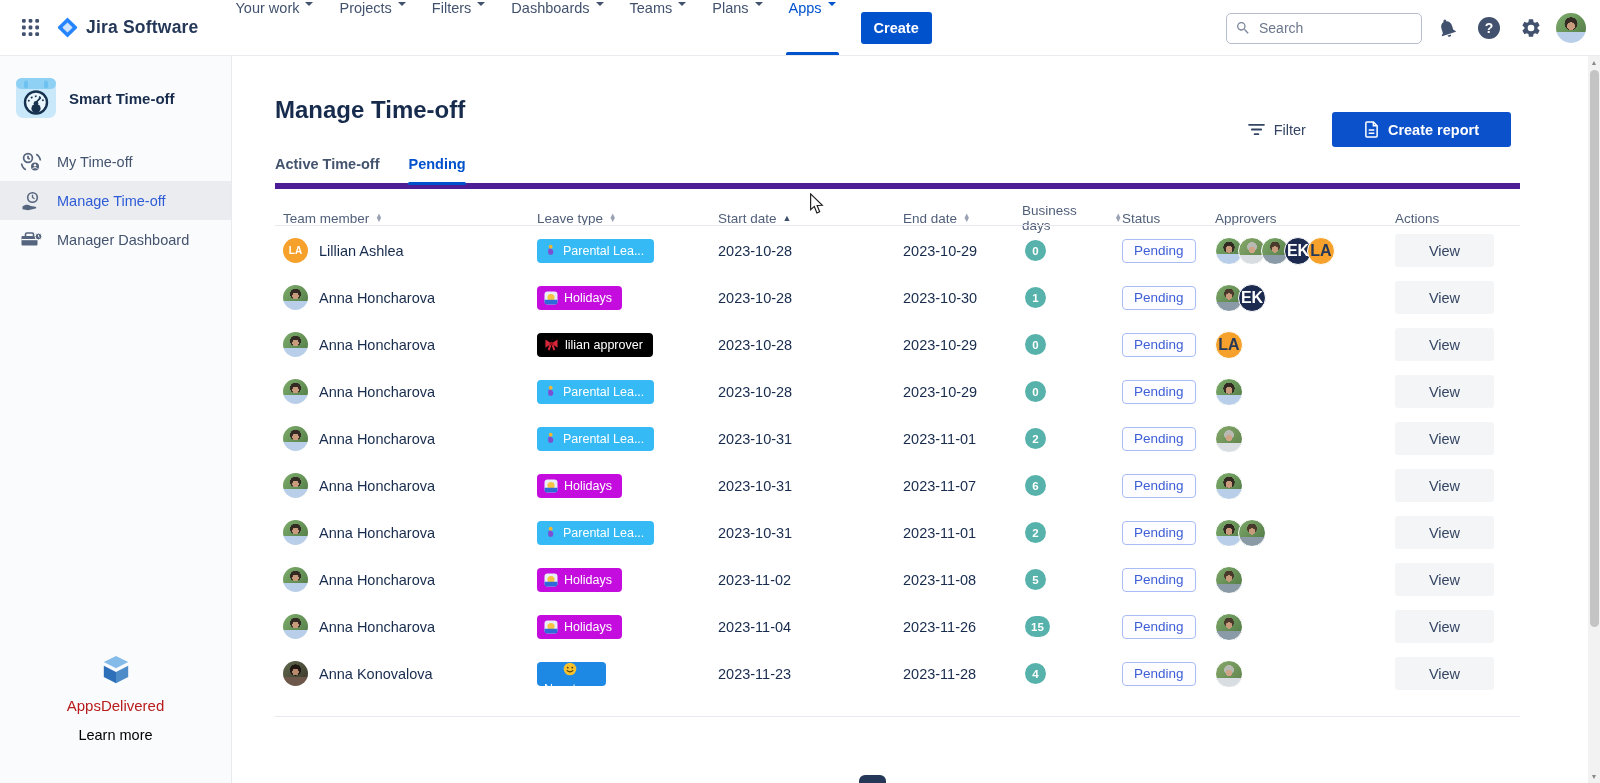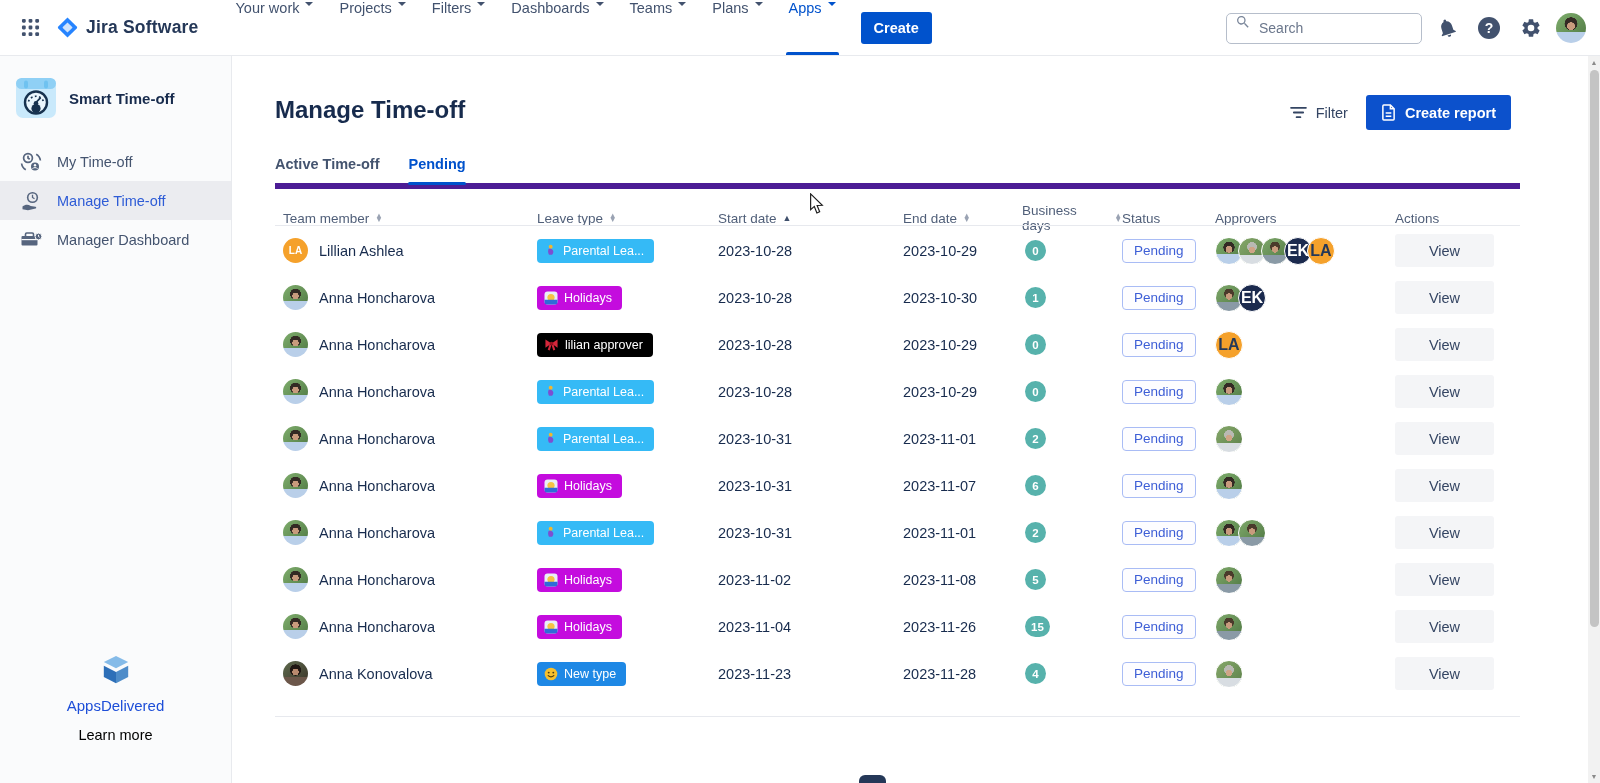--- a/index.html
+++ b/index.html
@@ -20,51 +20,51 @@
     color:#42526E; height:100%; cursor:pointer; position:relative; font-weight:500; }
   .nav-item .chev { width:0; height:0; border-left:4px solid transparent; border-right:4px solid transparent;
     border-top:4.5px solid currentColor; margin-top:2px; }
   .nav-item.active { color:#0052CC; }
   .nav-item.active::after { content:""; position:absolute; left:10px; right:10px; bottom:0; height:3px;
     background:#0052CC; border-radius:2px 2px 0 0; }
   .create-btn { margin-left:12px; background:#0052CC; color:#fff; border:none; border-radius:3px;
     height:32px; padding:0 13px; font-size:14.5px; font-weight:600; cursor:pointer; font-family:inherit; }
   .tb-right { position:absolute; right:14px; top:0; height:56px; display:flex; align-items:center; gap:8px; }
   .search-box { width:196px; height:31px; border:1.7px solid #B6BECB; border-radius:5px;
-    display:flex; padding:0 8px; gap:6px; background:#fff; }
+    display:flex; align-items:center; padding:0 8px; gap:6px; background:#fff; }
   .search-box input { border:none; outline:none; flex:1; font-size:14px; color:#42526E;
     font-family:inherit; background:transparent; min-width:0; }
   .search-box input::placeholder { color:#6B778C; }
   .tb-icon { width:34px; height:34px; display:flex; align-items:center; justify-content:center;
     cursor:pointer; border-radius:50%; }
   .help-circle { width:22px; height:22px; border-radius:50%; background:#42526E; color:#fff;
     font-size:14px; font-weight:700; display:flex; align-items:center; justify-content:center; }
   .avatar-top { width:30px; height:30px; border-radius:50%; cursor:pointer; }
 
   
   .sidebar { position:absolute; top:56px; left:0; width:232px; bottom:0; background:#FAFBFC;
     border-right:1px solid #E8EAEE; }
   .side-app { display:flex; align-items:center; gap:13px; padding:22px 14px 24px 16px; }
   .side-app-title { font-size:15px; font-weight:700; color:#172B4D; }
   .side-item { height:39px; display:flex; align-items:center; gap:14px; padding-left:19px;
     font-size:14.5px; color:#44546F; cursor:pointer; }
   .side-item.active { background:#EBECF0; color:#2E5CD6; font-weight:500; }
   .side-item .sicon { width:24px; display:flex; justify-content:center; }
   .side-footer { position:absolute; bottom:40px; left:0; right:0; text-align:center; }
-  .side-footer .brand { font-size:15px; color:#1d4ed8; margin-top:8px; }
+  .side-footer .brand { font-size:15px; color:#b91c1c; margin-top:8px; }
   .side-footer .learn { font-size:14.5px; color:#000000; margin-top:13px; font-weight:500; cursor:pointer; }
 
   
   .content { position:absolute; top:56px; left:238px; right:12px; bottom:0; background:#fff; }
   .page-title { position:absolute; left:37px; top:40px; font-size:24px; font-weight:700; color:#172B4D; }
-  .hdr-controls { position:absolute; top:39px; right:77px; display:flex; align-items:center; gap:12px; }
+  .hdr-controls { position:absolute; top:56px; right:77px; display:flex; align-items:center; gap:20px; }
   .filter-btn { display:flex; align-items:center; gap:9px; font-size:14.5px; color:#344563;
     cursor:pointer; background:none; border:none; font-family:inherit; }
   .report-btn { display:flex; align-items:center; gap:9px; background:#0C51CC; color:#fff; border:none;
-    border-radius:3px; height:35px; padding:0 15px; font-size:14.5px; font-weight:600; cursor:pointer; font-family:inherit; }
+    border-radius:3px; height:35px; padding:0 32px; font-size:14.5px; font-weight:600; cursor:pointer; font-family:inherit; }
 
   .tabs { position:absolute; left:37px; right:68px; top:100px; display:flex; gap:29px;
     border-bottom:6px solid #4c1d95; }
   .tab { padding-bottom:11px; font-size:14.5px; font-weight:700; color:#44546F; cursor:pointer;
     position:relative; }
   .tab.active { color:#0052CC; }
   .tab.active::after { content:""; position:absolute; left:0; right:0; bottom:-2px; height:3px;
     background:#0052CC; border-radius:2px; }
 
   
@@ -582,21 +582,21 @@
         <div class="appr-group">
           <span class="appr ph ph-manyoung"></span>
         </div>
         <div><button class="view-btn">View</button></div>
       </div>
       <div class="trow tgrid">
         <div class="member-cell">
           <span class="av25 ph ph-annak"></span>
           <span class="member-name">Anna Konovalova</span>
         </div>
-        <div><span class="leave-badge" style="background: rgb(30, 136, 229);">
+        <div><span class="leave-badge" style="background: rgb(30, 136, 229); flex-direction: column;">
             <span class="li">
               <svg width="14" height="14" viewBox="0 0 14 14">
                 <circle cx="7" cy="7" r="6.3" fill="#F7C02D"></circle>
                 <circle cx="4.7" cy="5.6" r="0.95" fill="#4A3B12"></circle>
                 <circle cx="9.3" cy="5.6" r="0.95" fill="#4A3B12"></circle>
                 <path d="M4.2 8.6Q7 11.1 9.8 8.6" stroke="#4A3B12" stroke-width="1.2" fill="none" stroke-linecap="round"></path>
               </svg>
             </span>
             <span>New type</span>
           </span></div>

